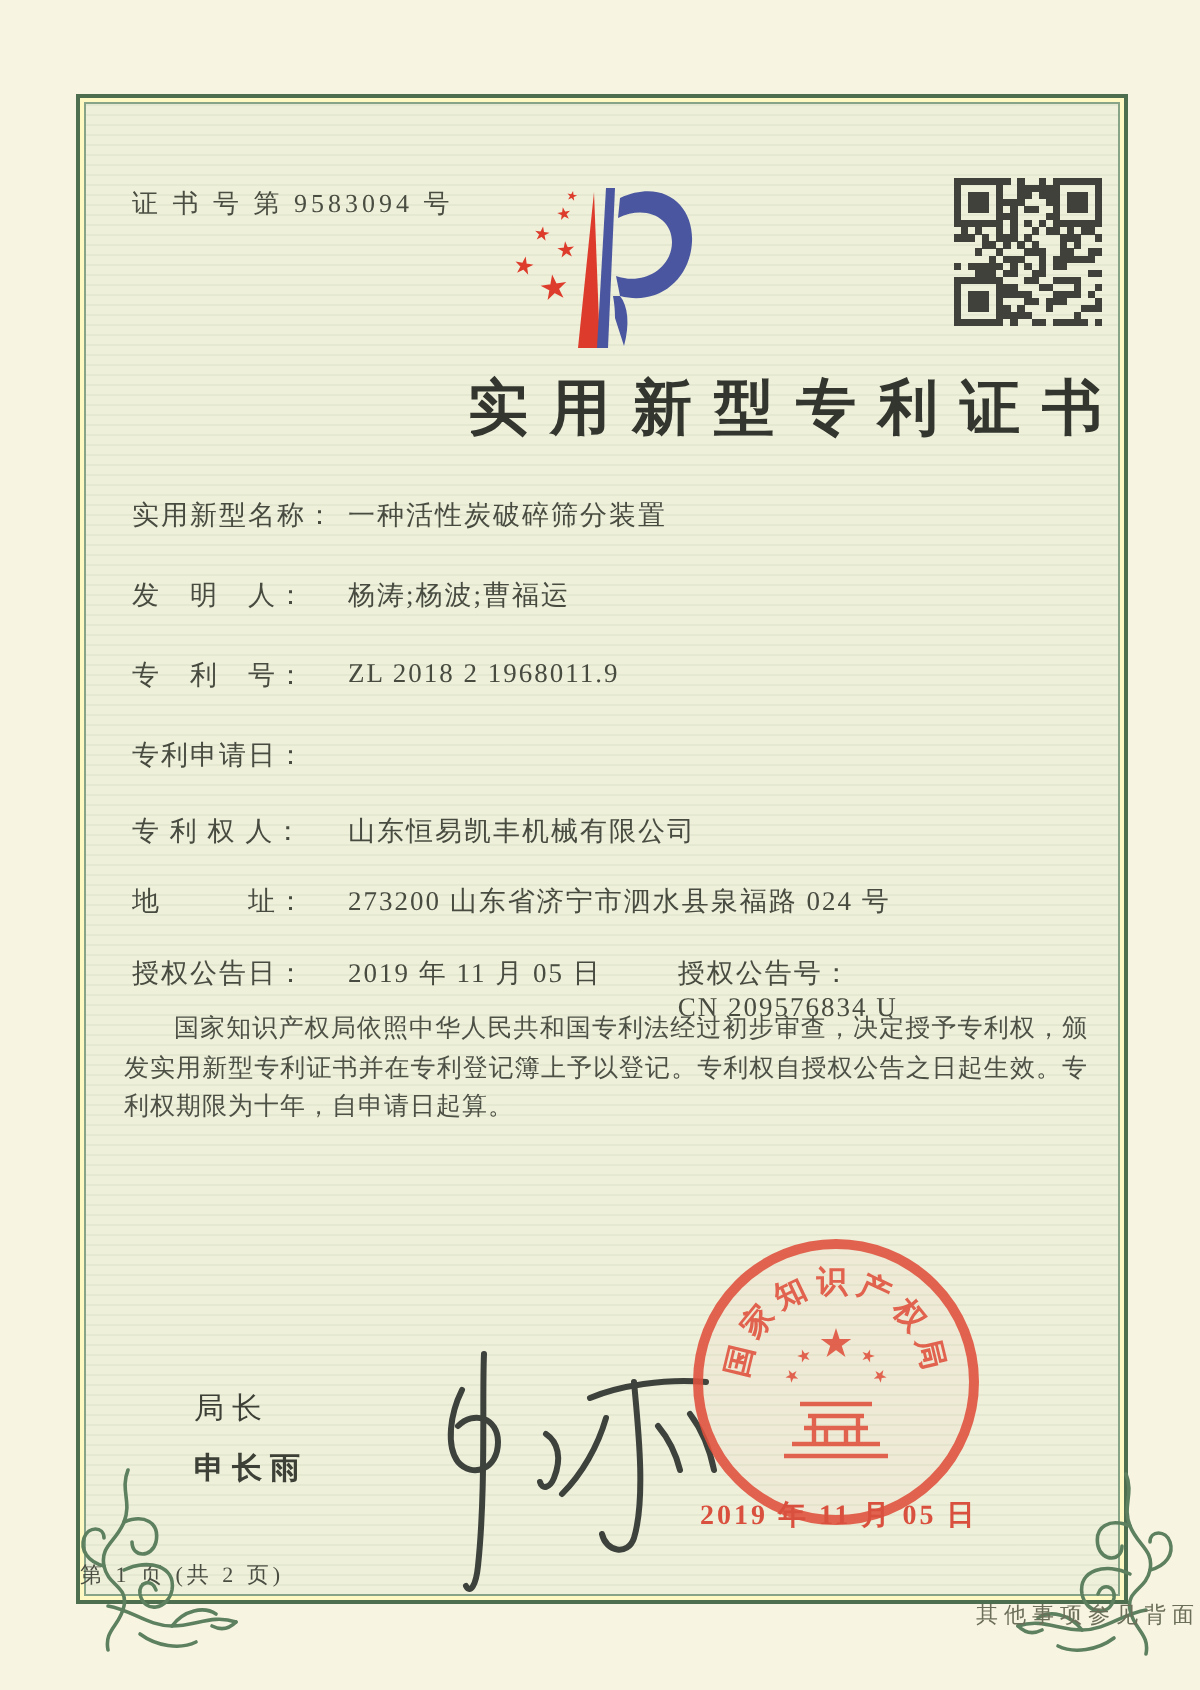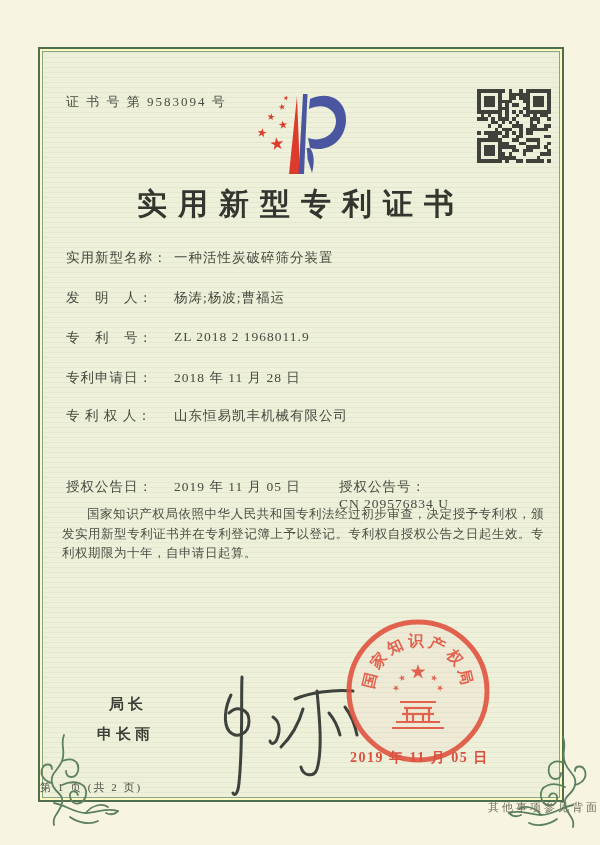--- a/index.html
+++ b/index.html
@@ -22,37 +22,37 @@
     border:1px solid #87a488;
     background:
       repeating-linear-gradient(180deg, rgba(145,165,125,0.10) 0 1px, rgba(0,0,0,0) 1px 5px),
       #eef0da;
   }
   .abs{position:absolute;}
   .cert-no{left:26px;top:44px;font-size:13px;letter-spacing:2px;color:#4a4e42;}
   .logo{left:203px;top:33px;}
   .qr{left:437px;top:40px;width:74px;height:74px;}
   .title{
-    left:0;top:135px;width:100%;text-align:center;
+    left:0;top:135px;width:100%;text-align:right;
     font-size:30px;font-weight:600;letter-spacing:11px;color:#33362e;
   }
   .frow{position:absolute;left:26px;display:flex;font-size:13.5px;color:#474b40;}
   .frow .lbl{width:108px;flex:none;letter-spacing:1px;}
   .frow .val{letter-spacing:1px;}
   .r0{top:200px}.r1{top:240px}.r2{top:280px}.r3{top:320px}.r4{top:358px}.r5{top:393px}
   .grant{top:429px;}
   .grant .pair2{margin-left:38px;display:flex;flex-direction:column;}
   .grant .lbl2{letter-spacing:1px;margin-right:6px;}
   .paras{
     left:22px;top:456px;width:482px;
     font-size:12.5px;line-height:19.5px;color:#4c5045;letter-spacing:0.5px;
     text-align:justify;
   }
   .paras p{margin:0;text-indent:2em;}
-  .signer-title{left:57px;top:646px;font-size:15px;letter-spacing:4px;color:#3c4036;font-weight:700;margin-left:12px;}
+  .signer-title{left:57px;top:646px;font-size:15px;letter-spacing:4px;color:#3c4036;font-weight:400;}
   .signer-name{left:57px;top:676px;font-size:15px;letter-spacing:4px;color:#3c4036;font-weight:600;}
   .signature{left:155px;top:616px;}
   .seal{left:303px;top:567px;}
   .seal-date{
     left:310px;top:700px;font-size:14px;font-weight:600;
     color:#d9503e;letter-spacing:1.5px;
   }
   .page-footer{
     left:0;top:731px;width:100%;
     font-size:11px;letter-spacing:2px;color:#4a4e42;
@@ -346,25 +346,28 @@
     <div class="abs frow r0">
       <span class="lbl">实用新型名称：</span>
       <span class="val">一种活性炭破碎筛分装置</span>
     </div>
     <div class="abs frow r2">
       <span class="lbl">专　利　号：</span>
       <span class="val">ZL 2018 2 1968011.9</span>
     </div>
     <div class="abs frow r3">
       <span class="lbl">专利申请日：</span>
-      <span class="val">2018 年 11 月 28 日</span>
     </div>
     <div class="abs frow r4">
       <span class="lbl">专 利 权 人：</span>
       <span class="val">山东恒易凯丰机械有限公司</span>
+    </div>
+    <div class="abs frow r5">
+      <span class="lbl">地　　　址：</span>
+      <span class="val">273200 山东省济宁市泗水县泉福路 024 号</span>
     </div>
 
     <div class="abs frow grant">
       <span class="lbl">授权公告日：</span>
       <span class="val">2019 年 11 月 05 日</span>
       <span class="pair2">
         <span class="lbl2">授权公告号：</span>
         <span class="val">CN 209576834 U</span>
       </span>
     </div>

